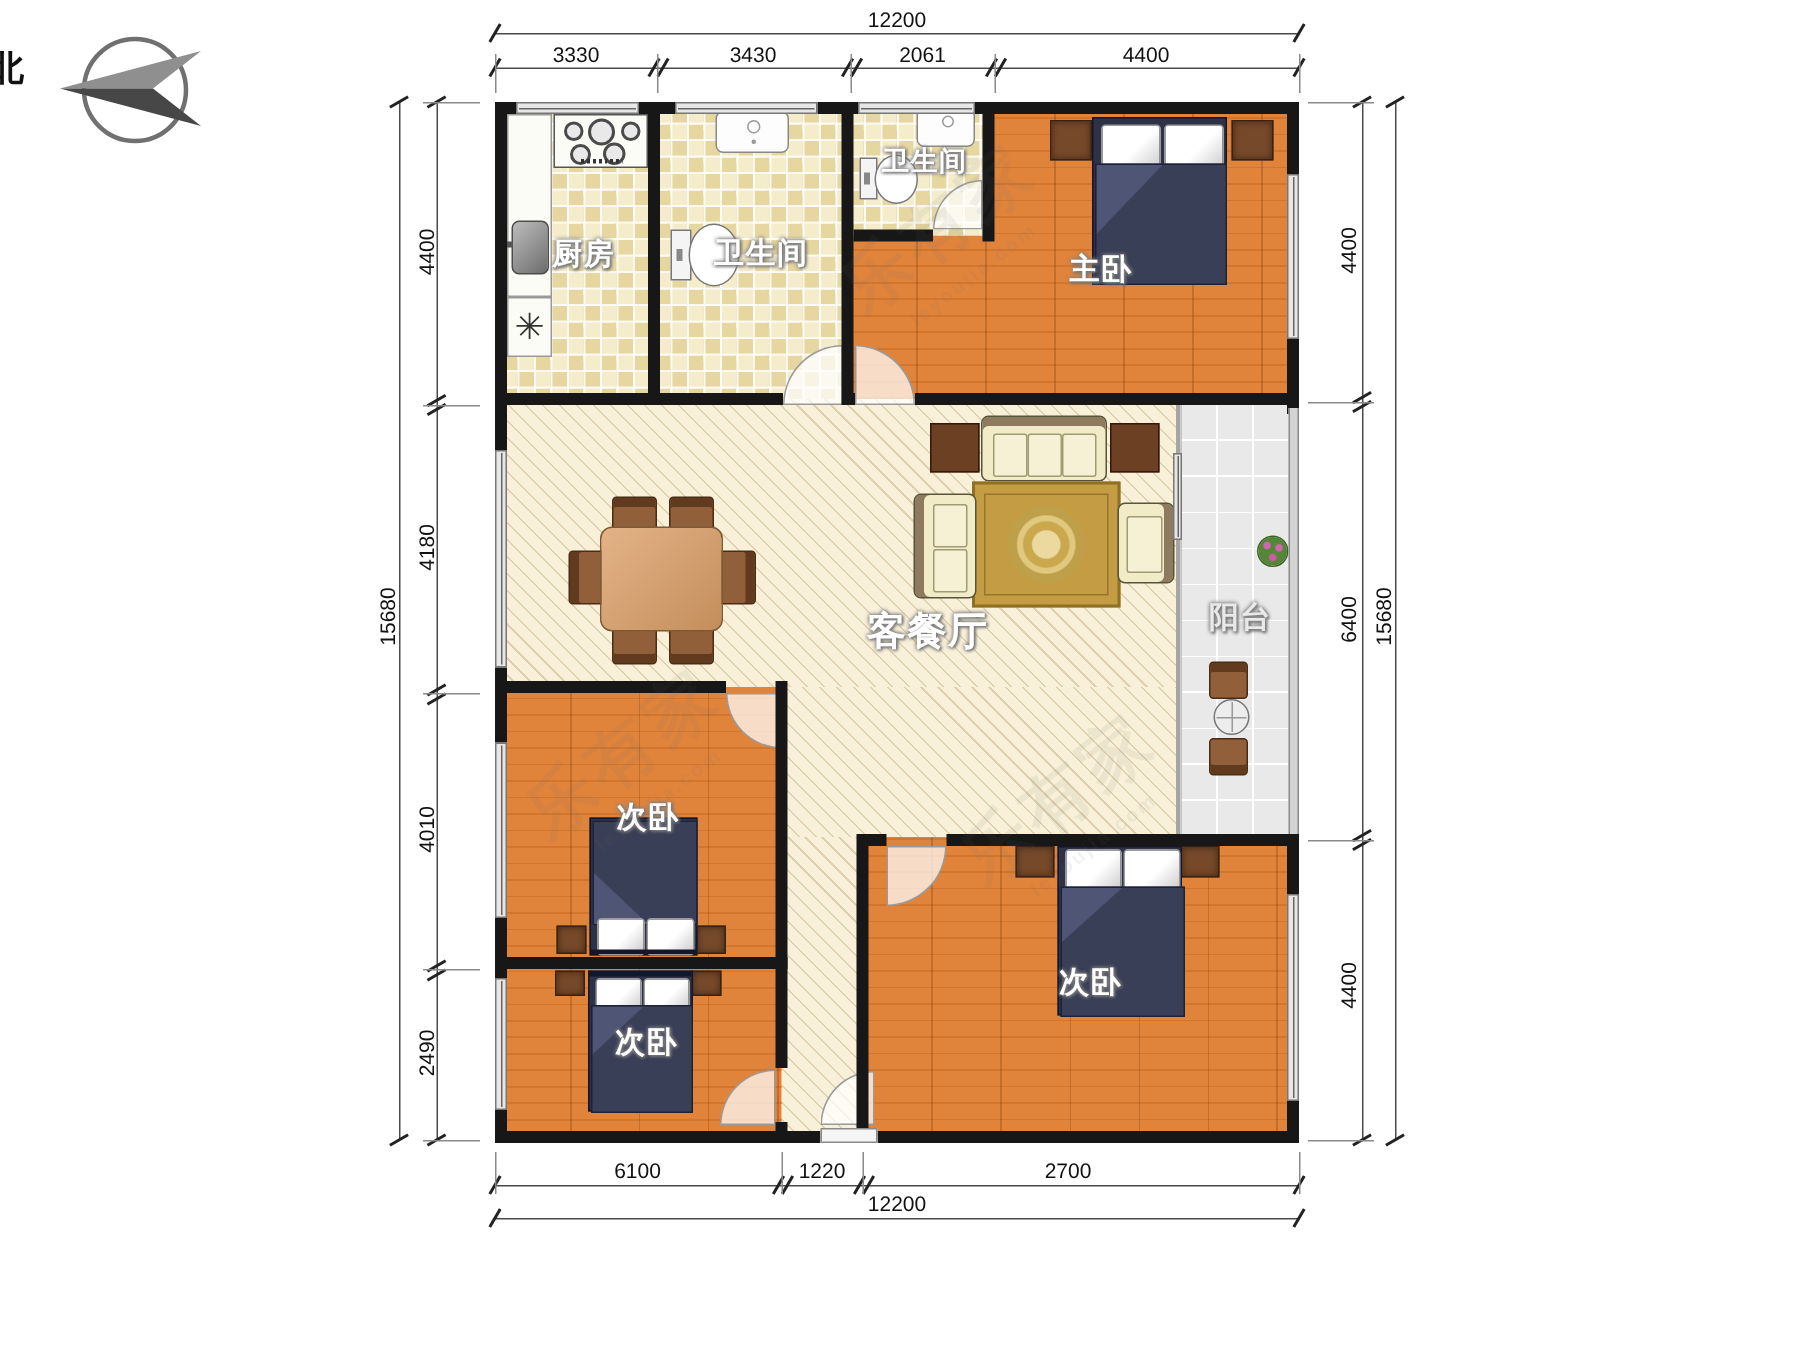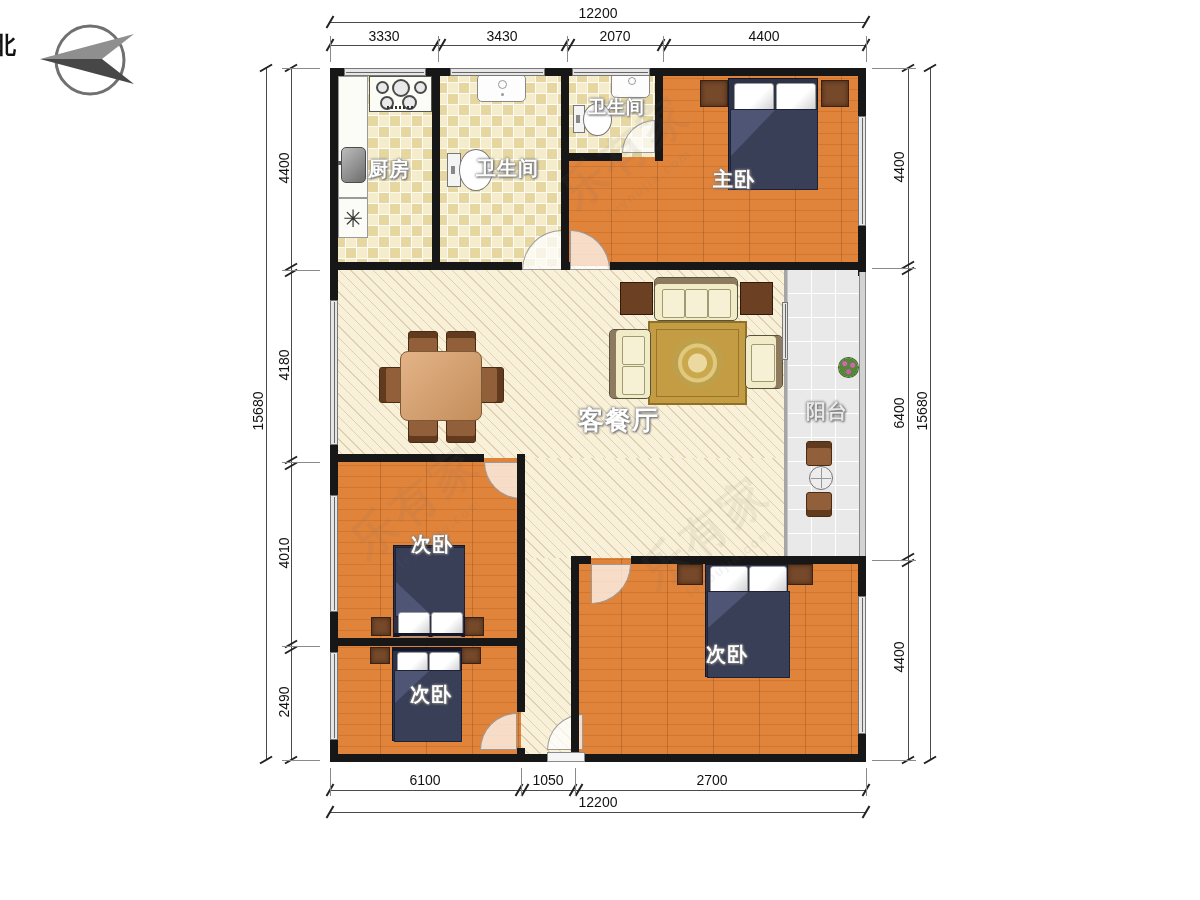--- a/index.html
+++ b/index.html
@@ -268,36 +268,36 @@
   <div class="tk-h" style="left:660px;top:38px"></div>
   <div class="tk-h" style="left:666px;top:38px"></div>
   <div class="tk-h" style="left:865px;top:38px"></div>
   <div class="gd-v" style="left:330px;top:36px;height:26px"></div>
   <div class="gd-v" style="left:438px;top:36px;height:26px"></div>
   <div class="gd-v" style="left:567px;top:36px;height:26px"></div>
   <div class="gd-v" style="left:663px;top:36px;height:26px"></div>
   <div class="gd-v" style="left:866px;top:36px;height:26px"></div>
   <div class="dim-text h" style="left:384px;top:28px">3330</div>
   <div class="dim-text h" style="left:502px;top:28px">3430</div>
-  <div class="dim-text h" style="left:615px;top:28px">2070</div>
+  <div class="dim-text h" style="left:615px;top:28px">2061</div>
   <div class="dim-text h" style="left:764px;top:28px">4400</div>
 
   <div class="dline-h" style="left:330px;top:790px;width:536px"></div>
   <div class="tk-h" style="left:329px;top:783px"></div>
   <div class="tk-h" style="left:518px;top:783px"></div>
   <div class="tk-h" style="left:524px;top:783px"></div>
   <div class="tk-h" style="left:572px;top:783px"></div>
   <div class="tk-h" style="left:578px;top:783px"></div>
   <div class="tk-h" style="left:865px;top:783px"></div>
   <div class="gd-v" style="left:330px;top:768px;height:28px"></div>
   <div class="gd-v" style="left:521px;top:768px;height:28px"></div>
   <div class="gd-v" style="left:575px;top:768px;height:28px"></div>
   <div class="gd-v" style="left:866px;top:768px;height:28px"></div>
   <div class="dim-text h" style="left:425px;top:772px">6100</div>
-  <div class="dim-text h" style="left:548px;top:772px">1050</div>
+  <div class="dim-text h" style="left:548px;top:772px">1220</div>
   <div class="dim-text h" style="left:712px;top:772px">2700</div>
   <div class="dline-h" style="left:330px;top:812px;width:536px"></div>
   <div class="tk-h" style="left:329px;top:805px"></div>
   <div class="tk-h" style="left:865px;top:805px"></div>
   <div class="dim-text h" style="left:598px;top:794px">12200</div>
 
   <div class="dline-v" style="left:266px;top:68px;height:692px"></div>
   <div class="tk-v" style="left:259px;top:67px"></div>
   <div class="tk-v" style="left:259px;top:759px"></div>
   <div class="dim-text v" style="left:233px;top:403px">15680</div>

